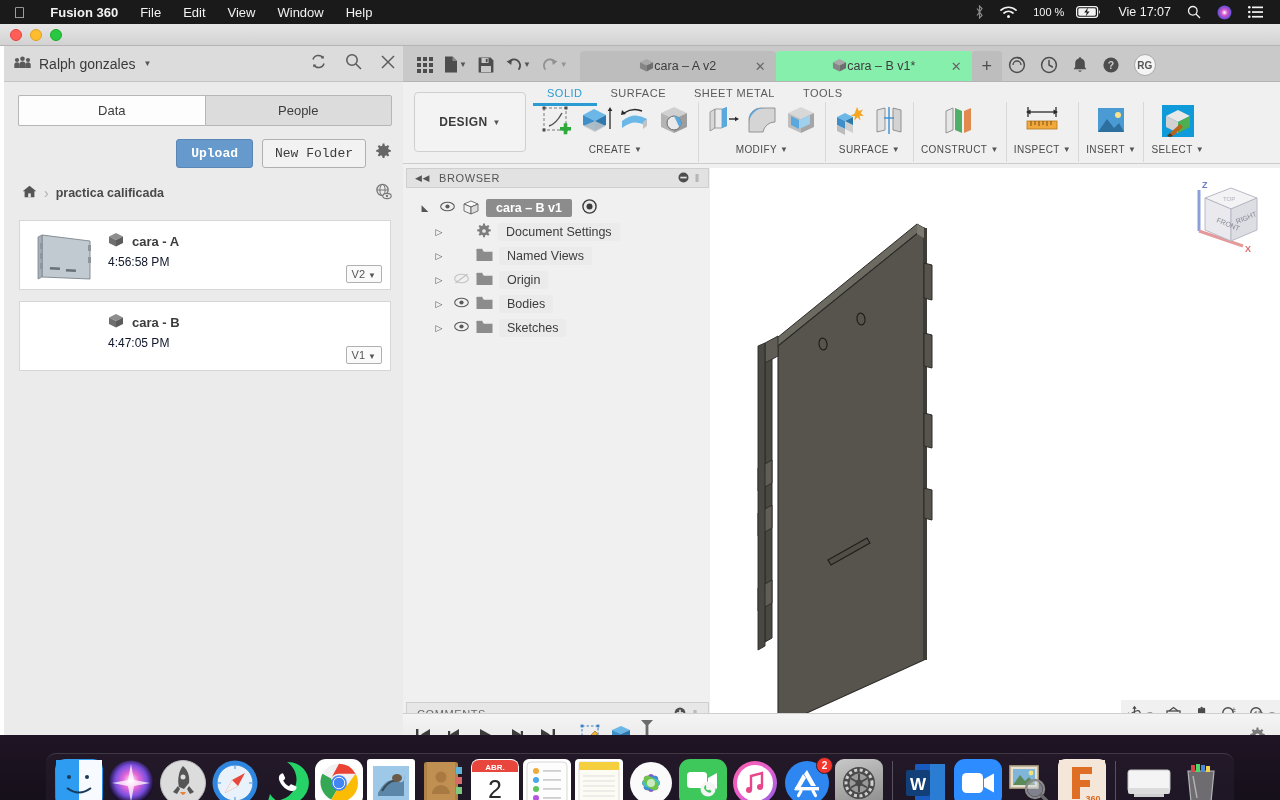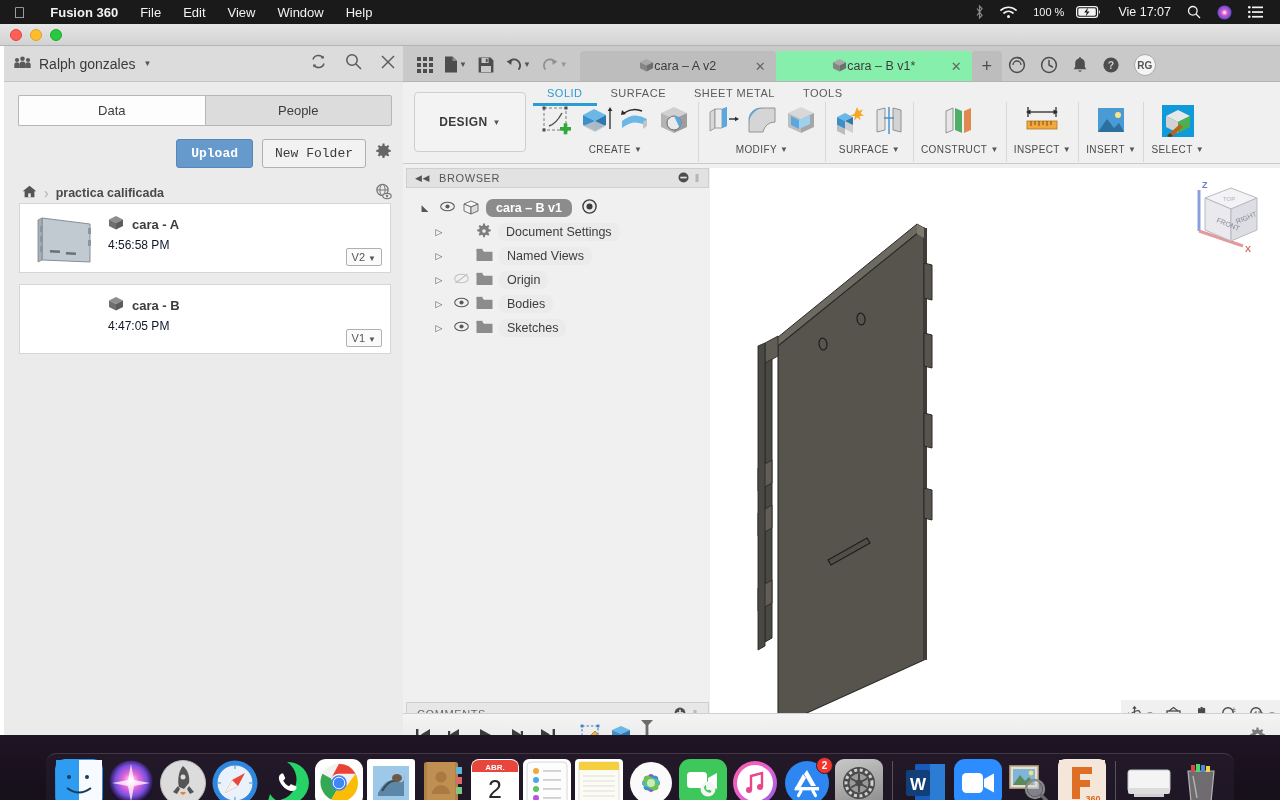--- a/index.html
+++ b/index.html
@@ -78,21 +78,21 @@
     background: #f2f2f2; color: #3c3c3c; font-size: 13px;
     padding: 6px 12px; border-radius: 3px; border: 1px solid #b0b0b0;
   }
   .gear-sm { font-size: 16px; color: #666; }
 
   .dp-breadcrumb { display: flex; align-items: center; gap: 7px; padding: 15px 14px 0 18px; font-size: 12.5px; }
   .dp-breadcrumb .crumb { font-weight: bold; color: #4a4a4a; }
   .dp-breadcrumb .sep { color: #b0b0b0; font-size: 14px; }
   .dp-breadcrumb .globe { margin-left: auto; color: #777; font-size: 15px; }
 
-  .dp-list { margin: 0 15px 0 15px; text-decoration: underline; }
+  .dp-list { margin: 17px 15px 0 15px; text-decoration: underline; }
   .dp-item {
     position: relative; height: 70px; background: #fff; border: 1px solid #d6d6d6;
     margin-bottom: 11px;
   }
   .dp-item .thumb { position: absolute; left: 8px; top: 6px; width: 76px; height: 58px; }
   .dp-item .name {
     position: absolute; left: 88px; top: 11px;
     font-size: 13px; font-weight: bold; color: #3c3c3c;
     display: flex; align-items: center; gap: 8px;
   }
@@ -163,21 +163,21 @@
     display: flex; align-items: center; gap: 9px; padding: 0 8px;
     font-size: 11px; color: #555; letter-spacing: .6px;
   }
   .bp-header .collapse { color: #555; font-size: 9px; }
   .bp-header .right { margin-left: auto; display: flex; align-items: center; gap: 6px; }
   .bp-tree { padding-top: 8px; font-size: 12.5px; color: #3c3c3c; }
   .tree-row { display: flex; align-items: center; height: 24px; gap: 6px; }
   .tree-row .arrow { width: 14px; text-align: center; font-size: 9px; color: #555; }
   .tree-row .eye { width: 18px; text-align: center; color: #666; font-size: 12px; }
   .tree-row .eye.off { color: #c2c2c2; }
-  .tree-row .label { padding: 2px 8px; background: #ebebeb; border-radius: 7px; }
+  .tree-row .label { padding: 2px 8px; background: #ebebeb; border-radius: 2px; }
   .tree-row.root .label { background: #8c8c8c; color: #fff; font-weight: bold; padding: 2px 10px; }
 
   
   .comments {
     position: absolute; left: 3px; top: 656px; width: 303px; height: 24px;
     background: #e7e7e7; border: 1px solid #cfcfcf;
     display: flex; align-items: center; padding: 0 10px;
     font-size: 11px; color: #666; letter-spacing: .6px;
   }
   .comments .right { margin-left: auto; display: flex; align-items: center; gap: 7px; }

